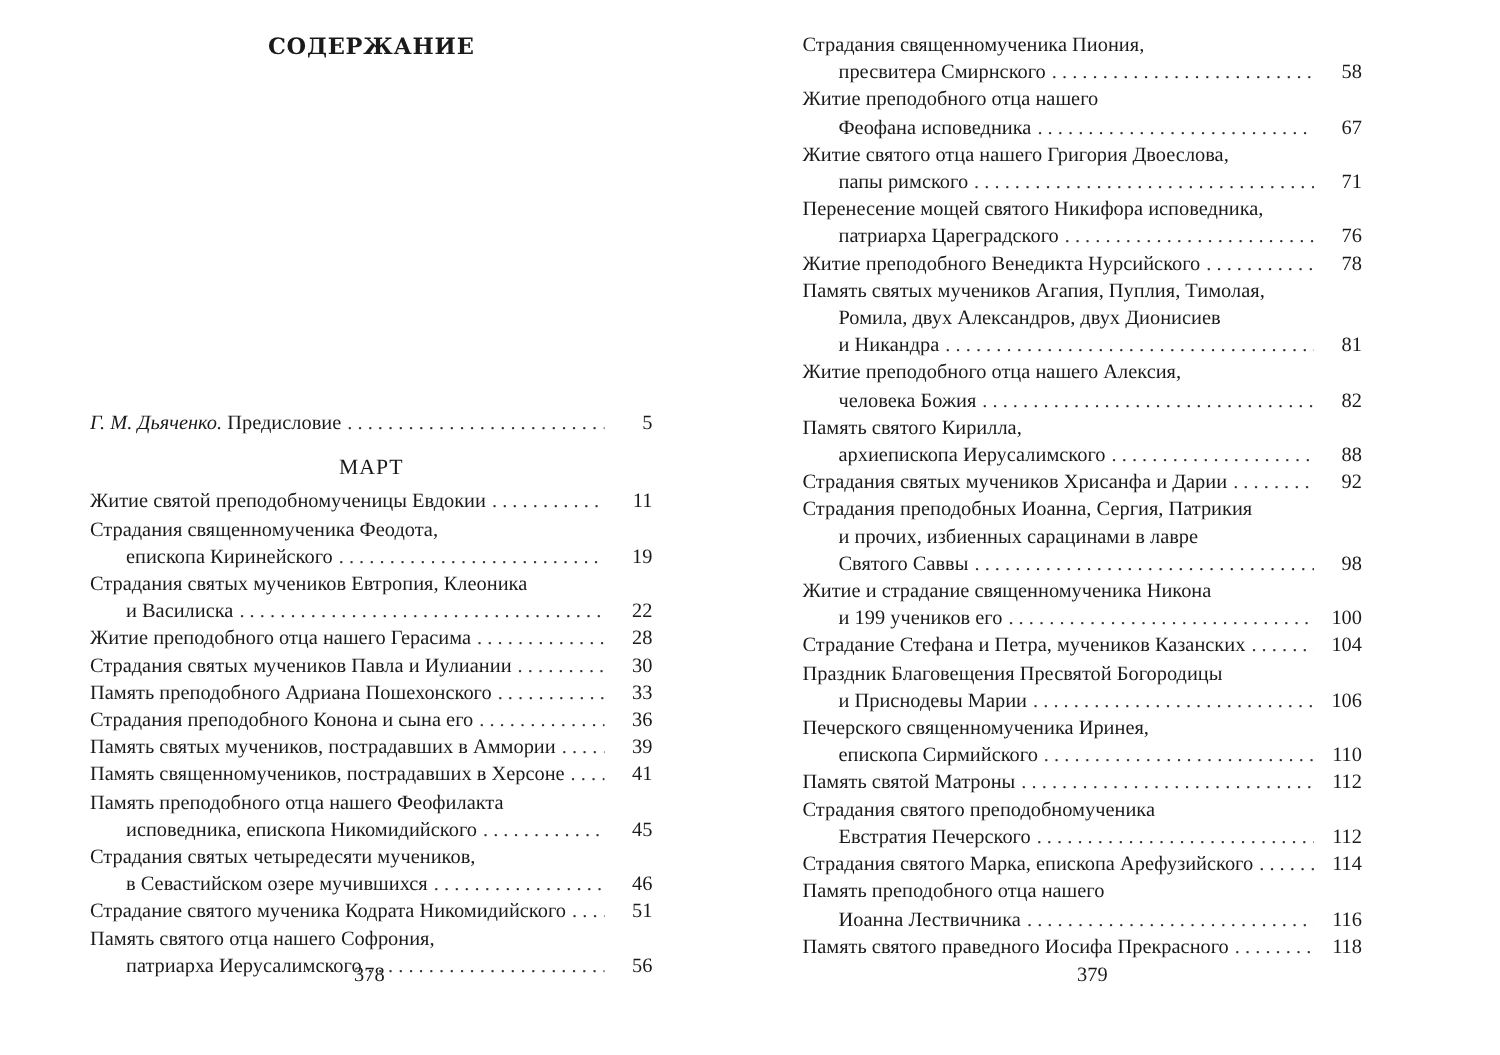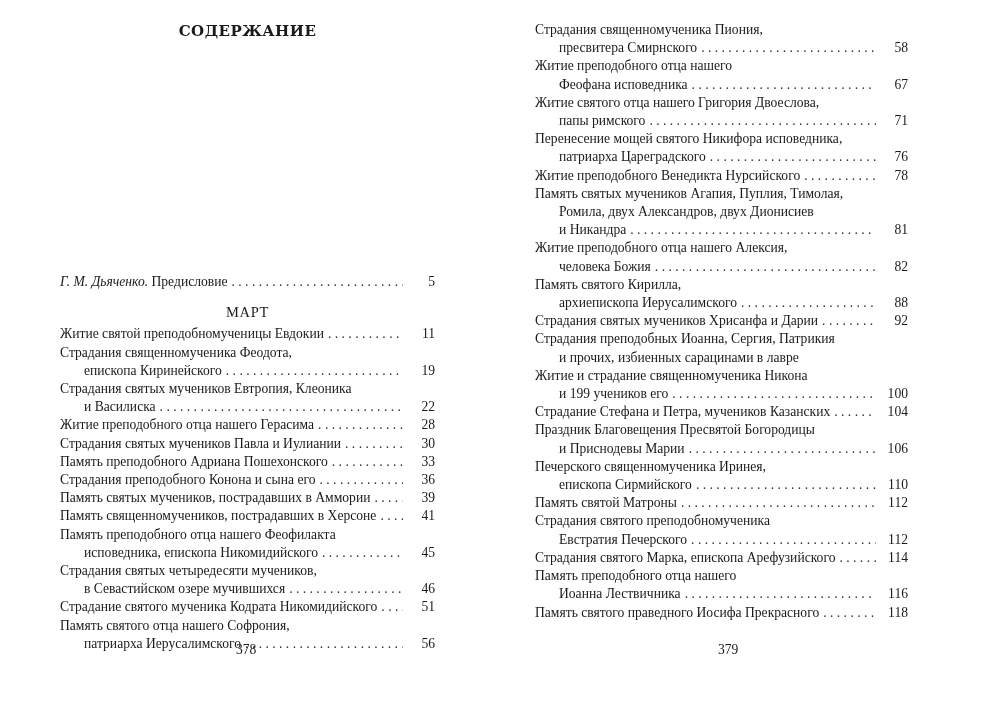--- a/index.html
+++ b/index.html
@@ -227,20 +227,25 @@
         <div class="entry">
           <div class="last">
             <span class="txt">Страдания святых мучеников Хрисанфа и Дарии</span>
             <span class="dots"></span>
             <span class="pg">92</span>
           </div>
         </div>
         <div class="entry">
           <span class="line">Страдания преподобных Иоанна, Сергия, Патрикия</span>
           <span class="line indent">и прочих, избиенных сарацинами в лавре</span>
+          <div class="last" style="padding-left: 24px;">
+            <span class="txt">Святого Саввы</span>
+            <span class="dots"></span>
+            <span class="pg">98</span>
+          </div>
         </div>
         <div class="entry">
           <span class="line">Житие и страдание священномученика Никона</span>
           <div class="last" style="padding-left: 24px;">
             <span class="txt">и 199 учеников его</span>
             <span class="dots"></span>
             <span class="pg">100</span>
           </div>
         </div>
         <div class="entry">

